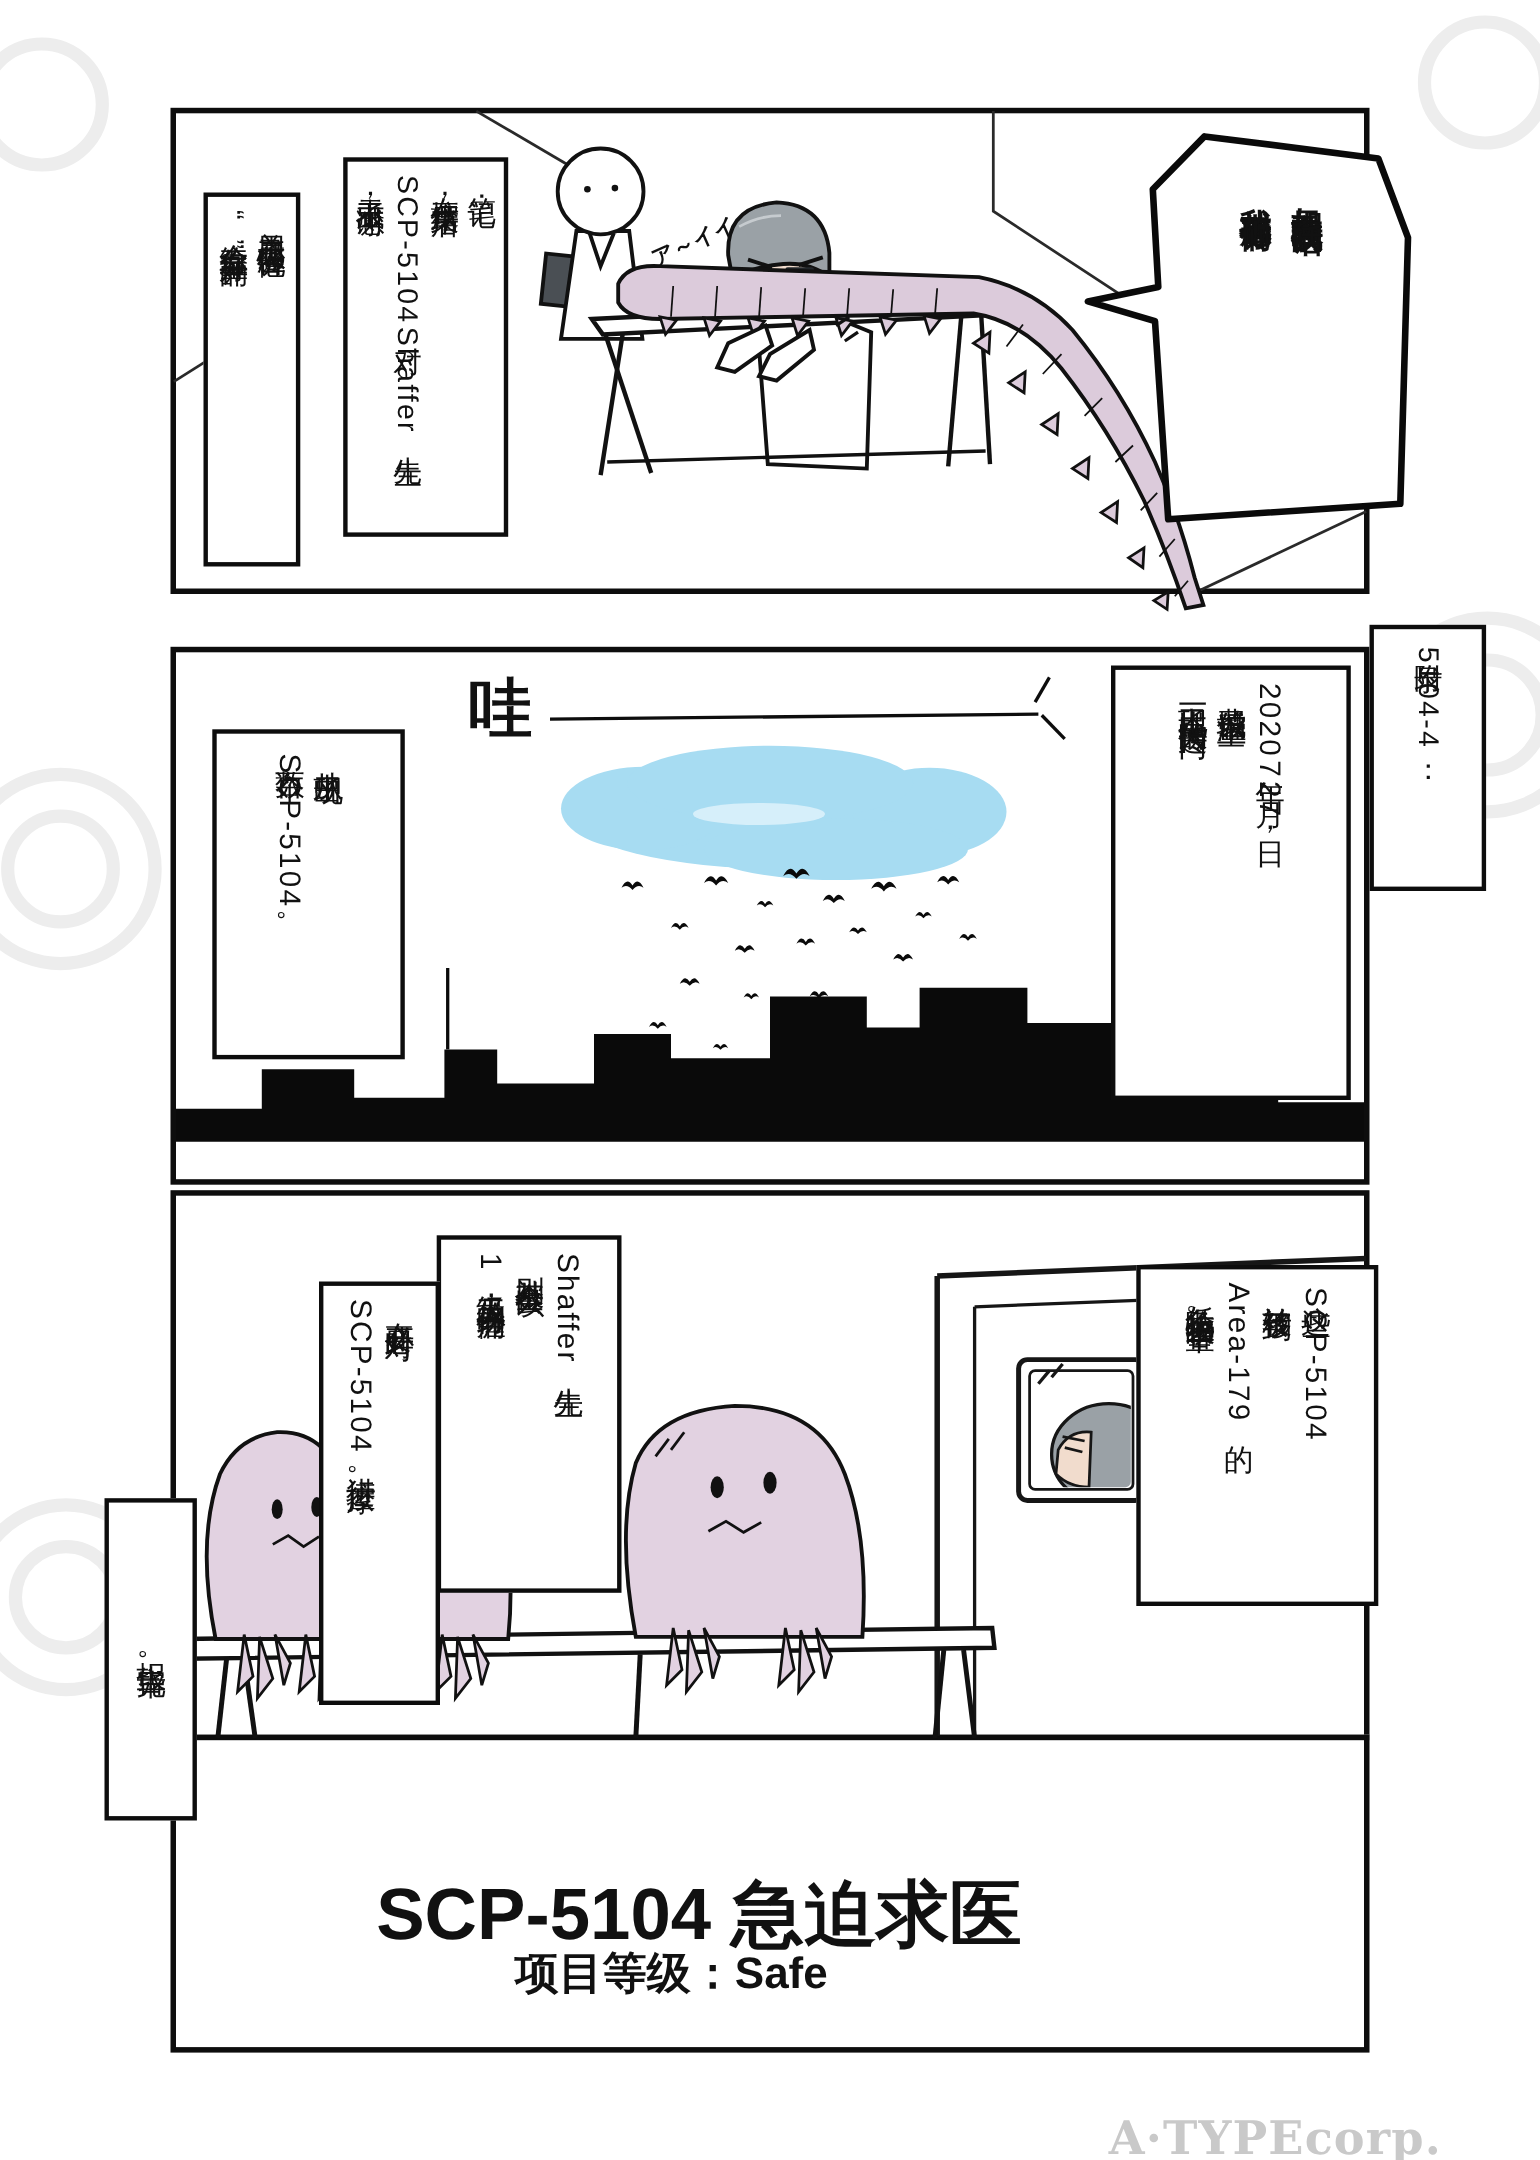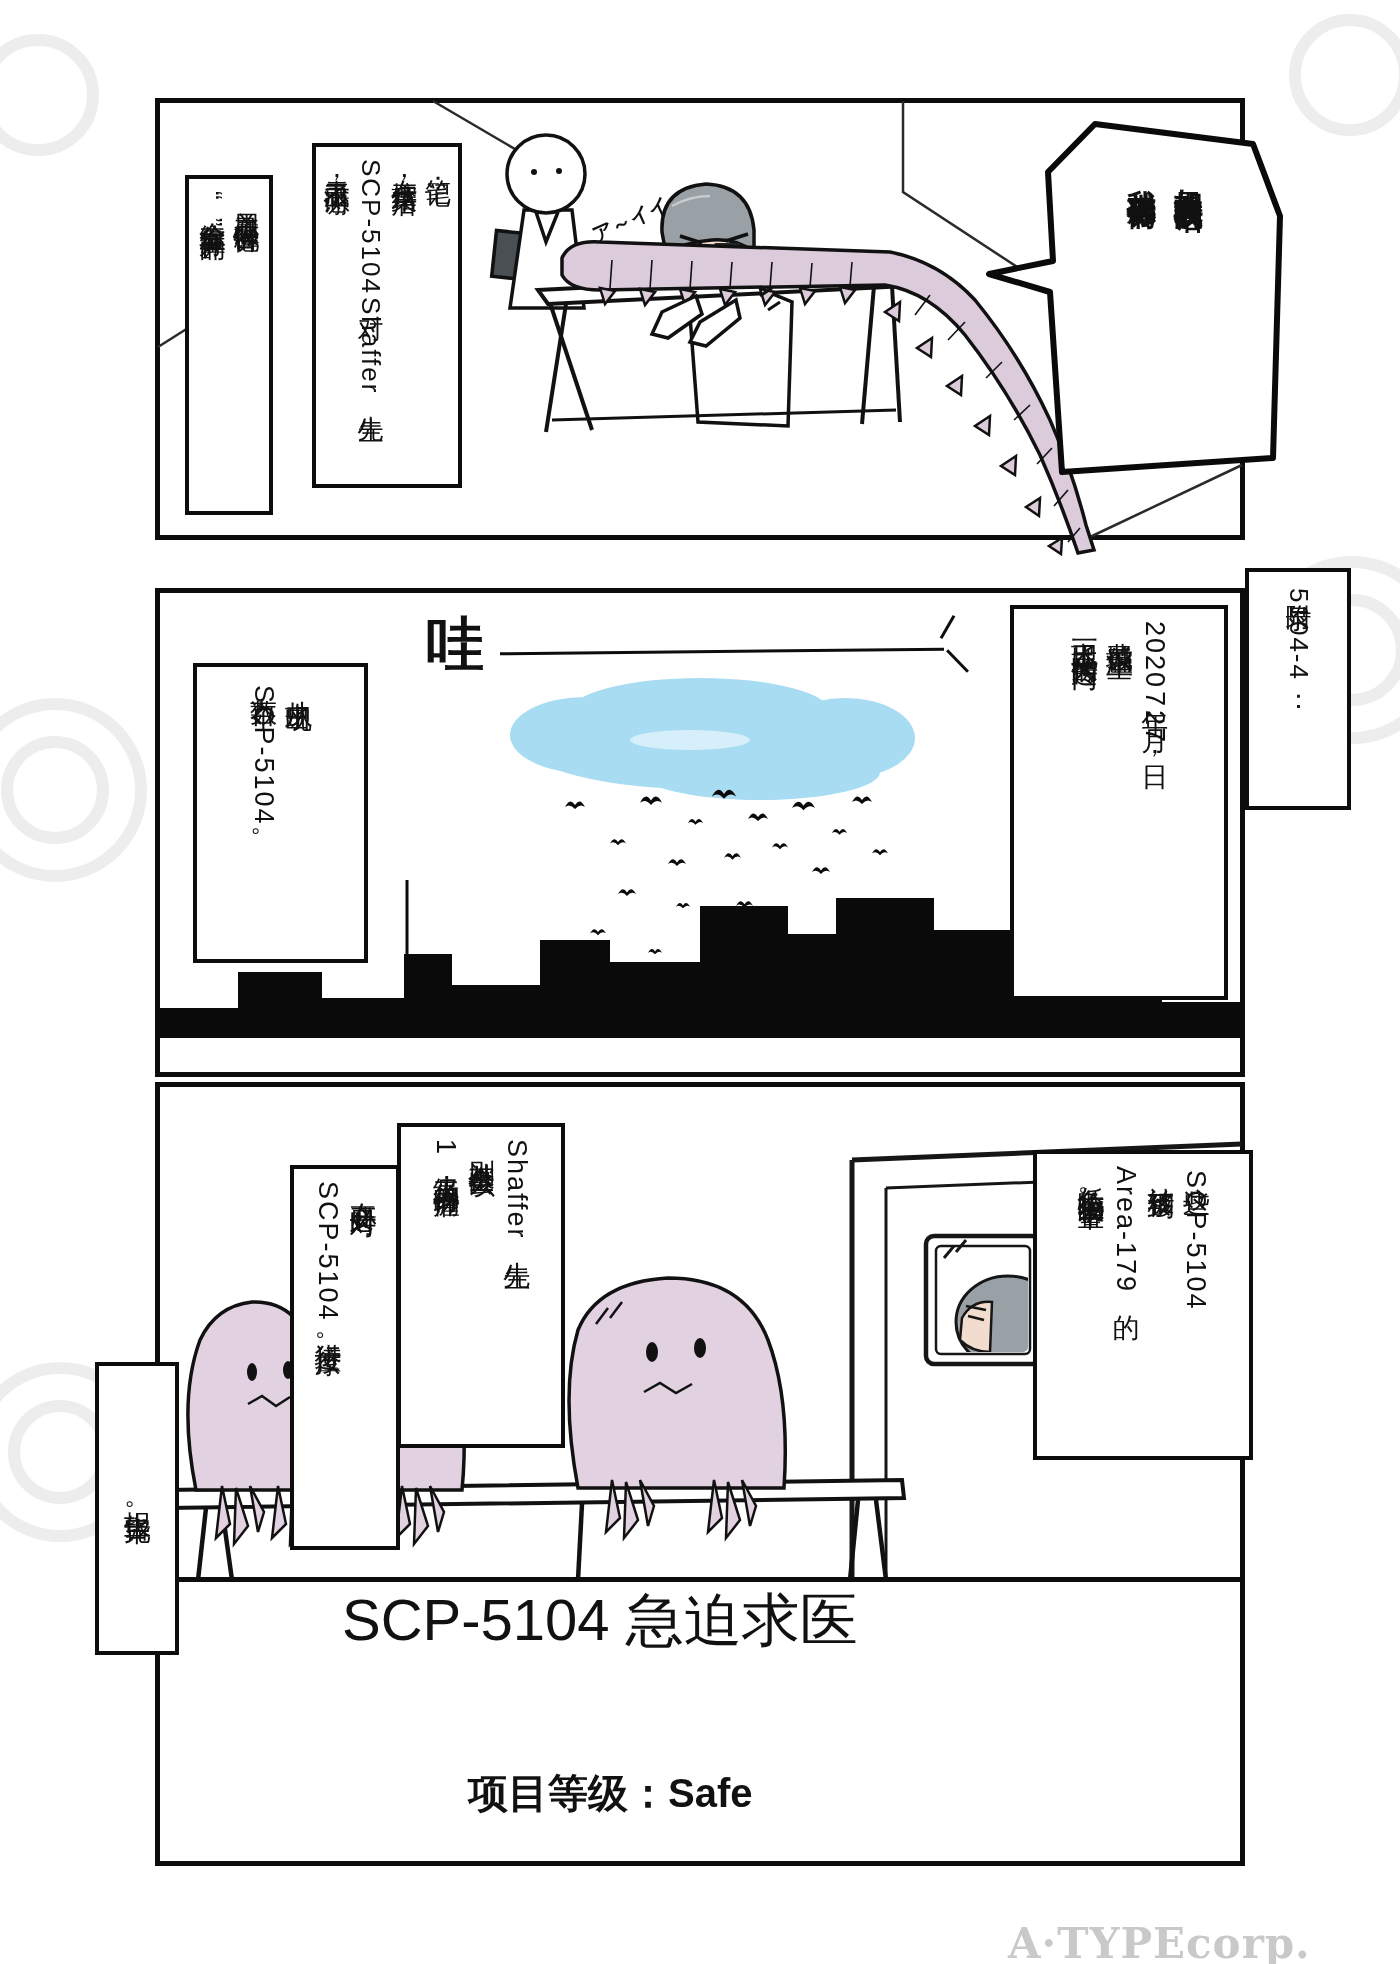--- a/index.html
+++ b/index.html
@@ -293,17 +293,17 @@
       <span class="ln">在必要时对</span>
       <span class="ln">SCP-5104进行按摩。</span>
     </div>
   </div>
   <div class="cap" style="left:95px;top:1362px;width:84px;height:293px;align-items:center;">
     <div class="vtext">
       <span class="ln">报告完毕。</span>
     </div>
   </div>
 
-  <div class="title-text" style="left:342px;top:1582px;font-size:58px;font-weight:400;">SCP-5104 急迫求医</div>
+  <div class="title-text" style="left:342px;top:1696px;font-size:66px;font-weight:700;">SCP-5104 急迫求医</div>
   <div class="title-text" style="left:468px;top:1766px;font-size:40px;font-weight:700;">项目等级：Safe</div>
 
   <div class="watermark" style="left:1008px;top:1880px;margin-top:39px;">A·TYPEcorp.</div>
 </div>
 
 </body></html>

